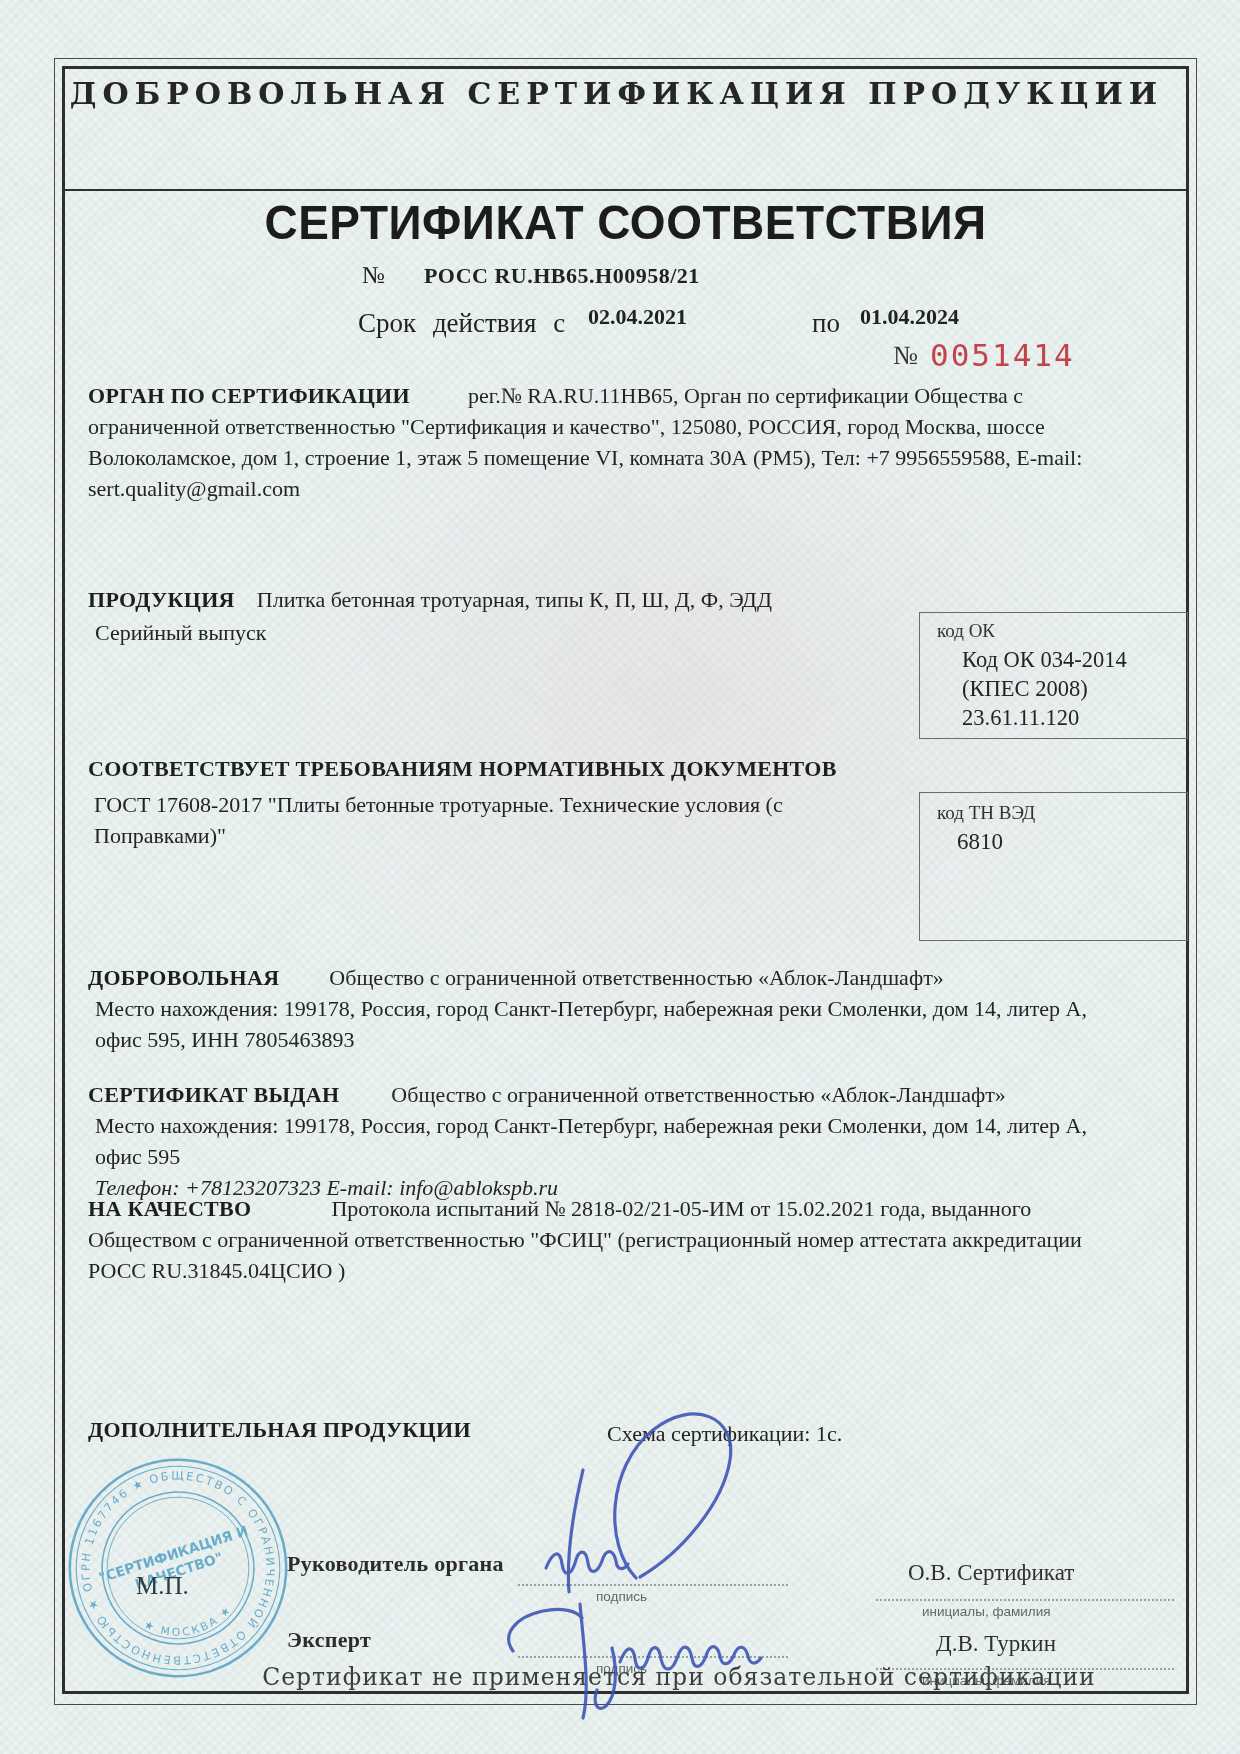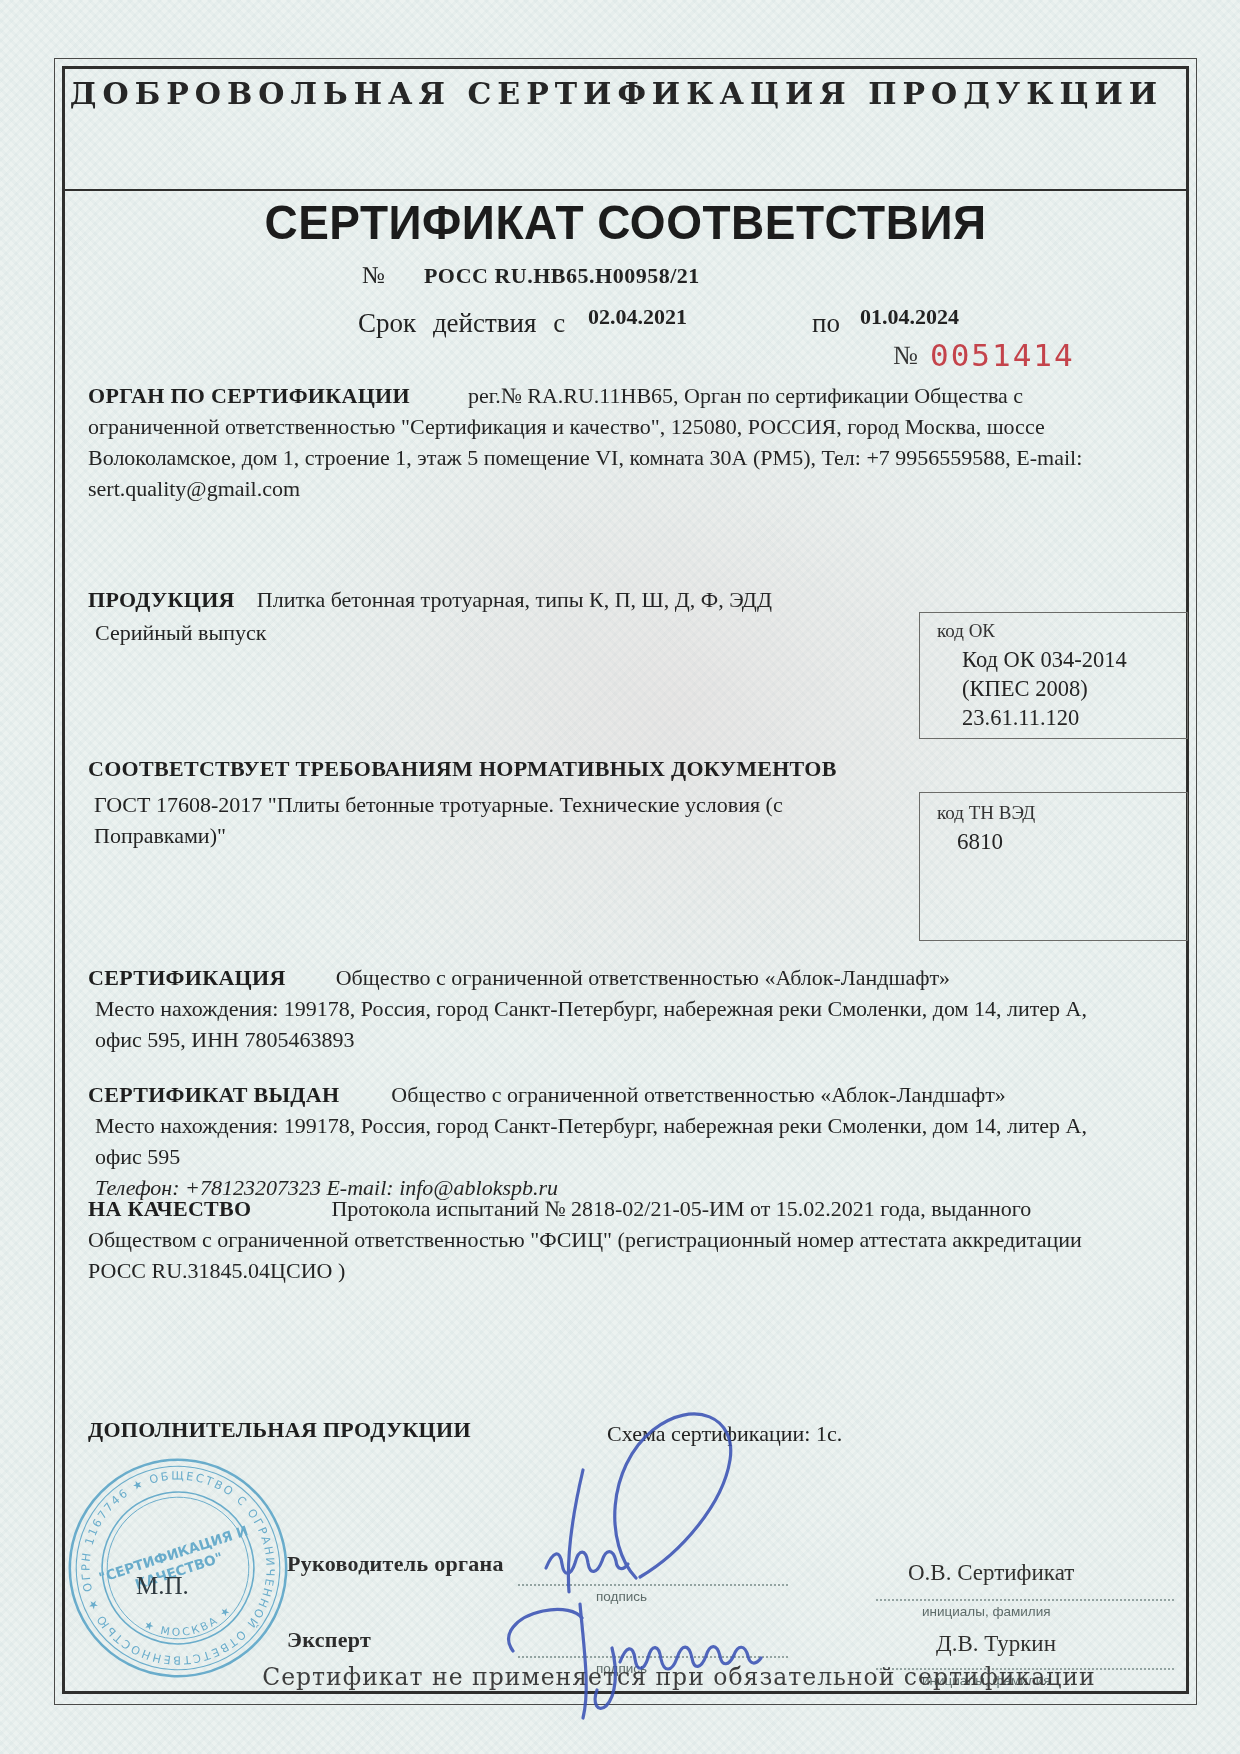--- a/index.html
+++ b/index.html
@@ -88,21 +88,21 @@
 
   <div class="abs bold22" style="left:88px; top:756px; letter-spacing:0.3px;">СООТВЕТСТВУЕТ ТРЕБОВАНИЯМ НОРМАТИВНЫХ ДОКУМЕНТОВ</div>
   <div class="abs" style="left:94px; top:789px; width:748px; font-size:22px; line-height:31px;">ГОСТ 17608-2017 "Плиты бетонные тротуарные. Технические условия (с Поправками)"</div>
 
   <div class="codebox" style="left:919px; top:792px; width:269px; height:149px;">
     <div class="cb-label" style="margin-top:9px;">код ТН ВЭД</div>
     <div class="cb-line" style="margin-left:37px; font-size:23px;">6810</div>
   </div>
 
   <div class="sec" style="left:88px; top:962px; width:1016px;">
-    <span class="lbl" style="margin-right:50px;">СЕРТИФИКАЦИЯ</span><span>Общество с ограниченной ответственностью «Аблок-Ландшафт»</span>
+    <span class="lbl" style="margin-right:50px;">ДОБРОВОЛЬНАЯ</span><span>Общество с ограниченной ответственностью «Аблок-Ландшафт»</span>
     <div style="padding-left:7px;">Место нахождения: 199178, Россия, город Санкт-Петербург, набережная реки Смоленки, дом 14, литер А, офис 595, ИНН 7805463893</div>
   </div>
 
   <div class="sec" style="left:88px; top:1079px; width:1016px;">
     <span class="lbl" style="margin-right:52px;margin-top:32px;">СЕРТИФИКАТ ВЫДАН</span><span>Общество с ограниченной ответственностью «Аблок-Ландшафт»</span>
     <div style="padding-left:7px;">Место нахождения: 199178, Россия, город Санкт-Петербург, набережная реки Смоленки, дом 14, литер А, офис 595</div>
     <div style="padding-left:7px;font-style:italic;">Телефон: +78123207323 E-mail: info@ablokspb.ru</div>
   </div>
 
   <div class="sec" style="left:88px; top:1193px; width:1016px;">

